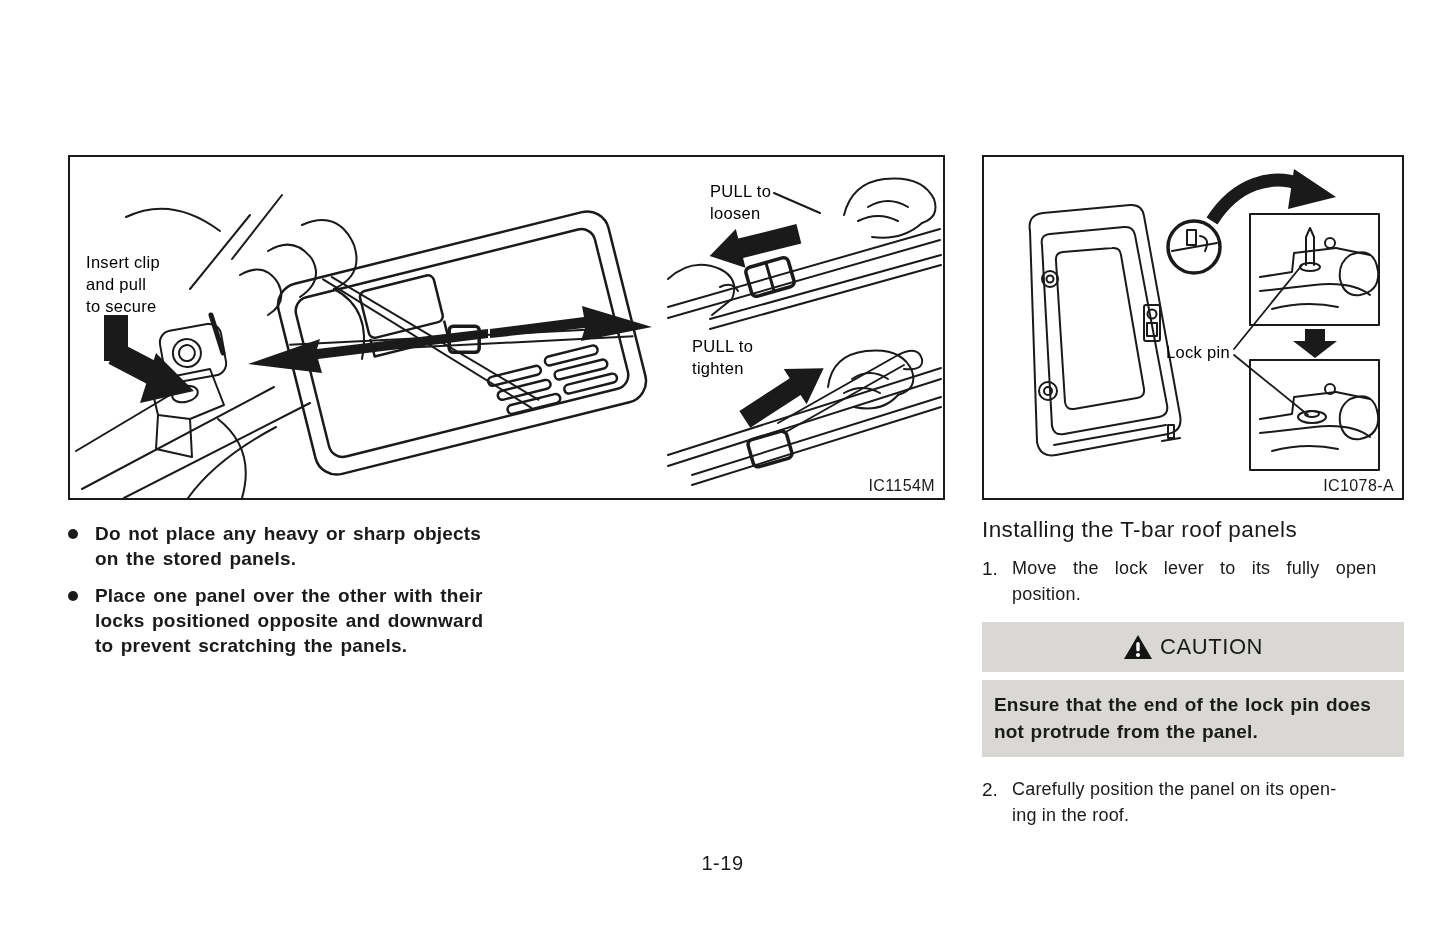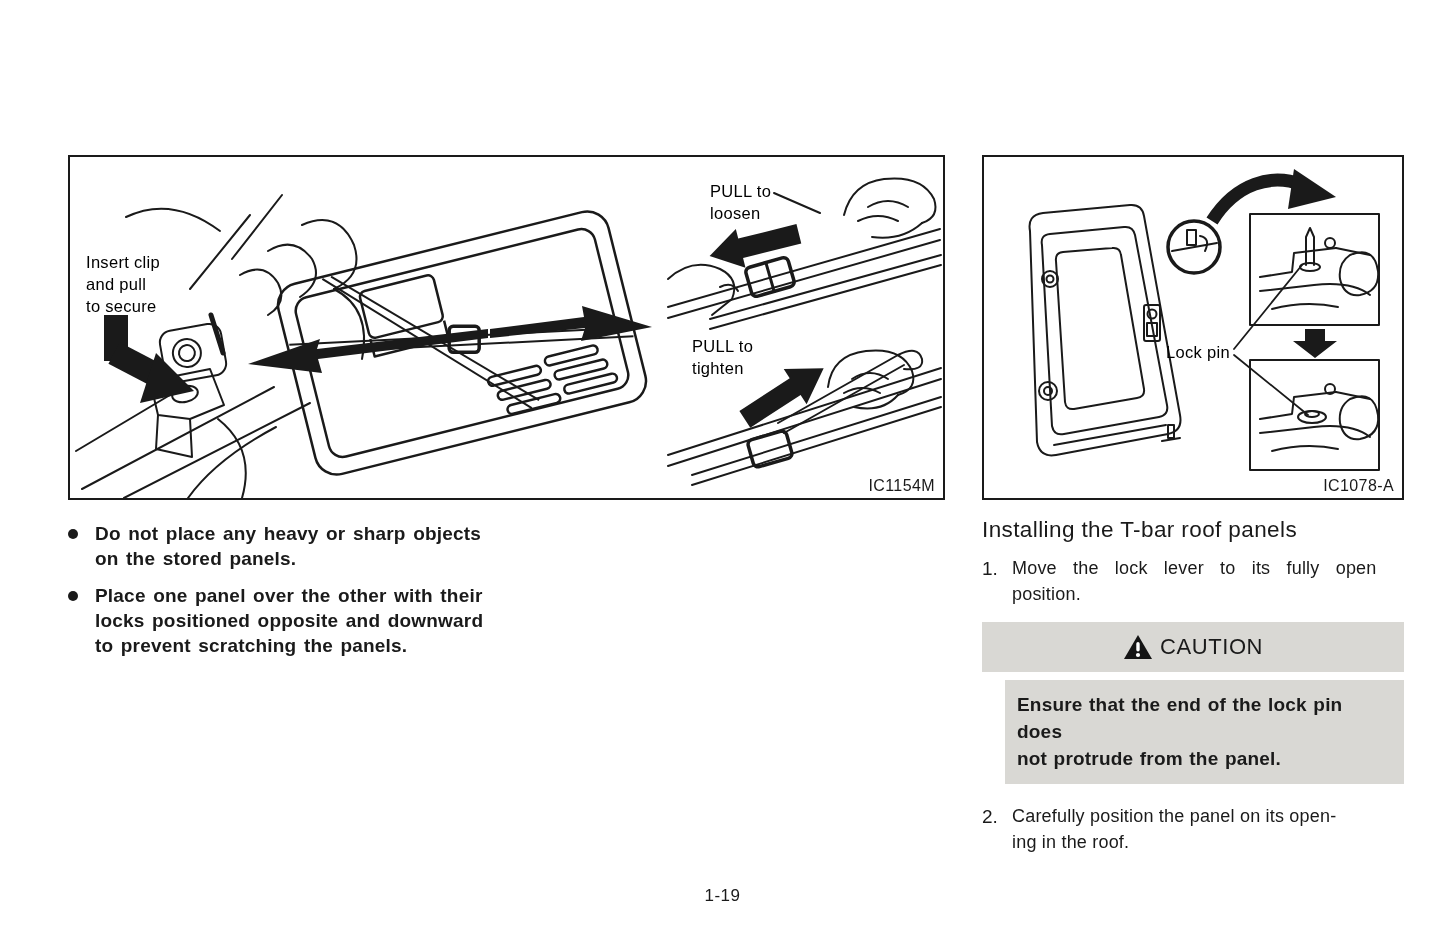--- a/index.html
+++ b/index.html
@@ -46,26 +46,26 @@
   .caution-box{margin-top:15px;}
   .caution-header{
     height:50px;display:flex;align-items:center;justify-content:center;gap:7px;
   }
   .caution-title{
     font-size:22px;font-weight:400;letter-spacing:0.6px;
   }
   .caution-body{
     margin-top:8px;padding:11px 21px 12px 12px;
     font-size:19px;line-height:27px;font-weight:700;
-    white-space:pre-line;letter-spacing:0.2px;word-spacing:1px;box-sizing:border-box;margin-left:23px;
+    white-space:pre-line;letter-spacing:0.2px;word-spacing:1px;box-sizing:border-box;
   }
   .step-2{margin-top:20px;}
   .page-number{
-    position:absolute;left:0;right:0;top:886px;text-align:center;
-    font-size:17px;letter-spacing:0.5px;
+    position:absolute;left:0;right:0;top:852px;text-align:center;
+    font-size:20px;letter-spacing:0.5px;
   }
 </style>
 </head>
 <body>
 
 <figure class="figure-box" id="fig-left" style="margin:0;">
   <svg viewBox="0 0 873 341" width="873" height="341" style="position:absolute;left:0;top:0;">
     <g fill="none" stroke="#1a1a1a" stroke-width="2" stroke-linecap="round" stroke-linejoin="round">
 
       <path d="M 56 60 Q 102 38 150 74"></path>

